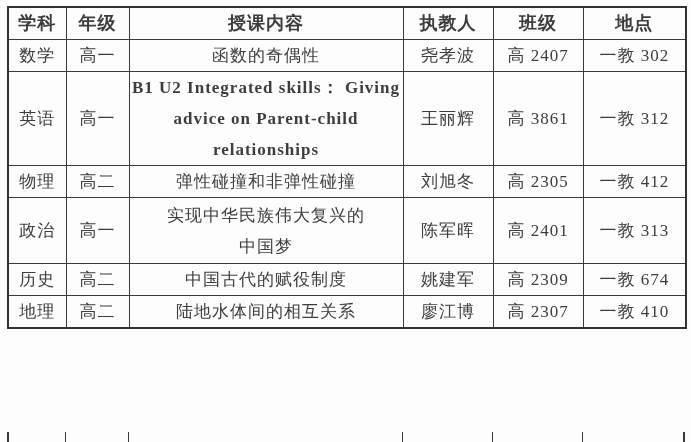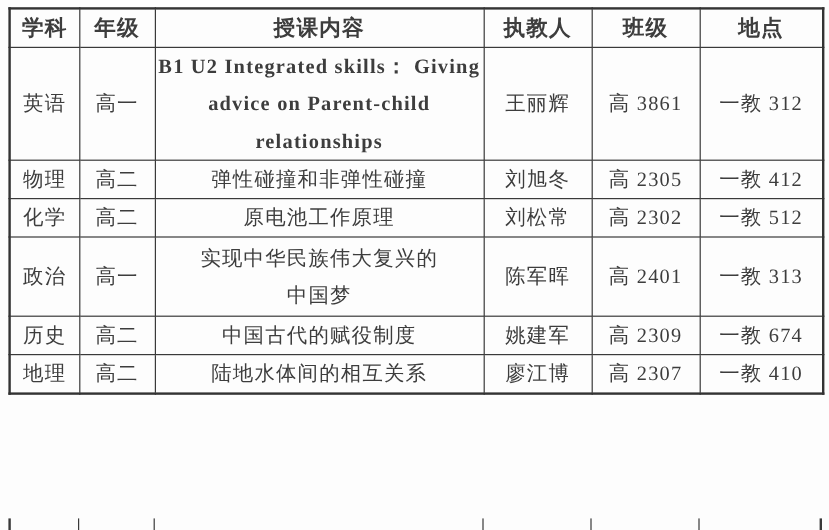--- a/index.html
+++ b/index.html
@@ -94,44 +94,44 @@
     <tr class="h-head">
       <th>学科</th>
       <th>年级</th>
       <th>授课内容</th>
       <th>执教人</th>
       <th>班级</th>
       <th>地点</th>
     </tr>
   </thead>
   <tbody>
+    <tr class="h-single">
+      <td>数学</td>
+      <td>高一</td>
+      <td>函数的奇偶性</td>
+      <td>尧孝波</td>
+      <td>高 2407</td>
+      <td>一教 302</td>
+    </tr>
     <tr class="h-double">
       <td>英语</td>
       <td>高一</td>
       <td class="content-left">B1 U2 Integrated skills： Giving
 advice on Parent-child relationships</td>
       <td>王丽辉</td>
       <td>高 3861</td>
       <td>一教 312</td>
     </tr>
     <tr class="h-single">
       <td>物理</td>
       <td>高二</td>
       <td>弹性碰撞和非弹性碰撞</td>
       <td>刘旭冬</td>
       <td>高 2305</td>
       <td>一教 412</td>
-    </tr>
-    <tr class="h-single">
-      <td>化学</td>
-      <td>高二</td>
-      <td>原电池工作原理</td>
-      <td>刘松常</td>
-      <td>高 2302</td>
-      <td>一教 512</td>
     </tr>
     <tr class="h-double">
       <td>政治</td>
       <td>高一</td>
       <td>实现中华民族伟大复兴的
 中国梦</td>
       <td>陈军晖</td>
       <td>高 2401</td>
       <td>一教 313</td>
     </tr>

